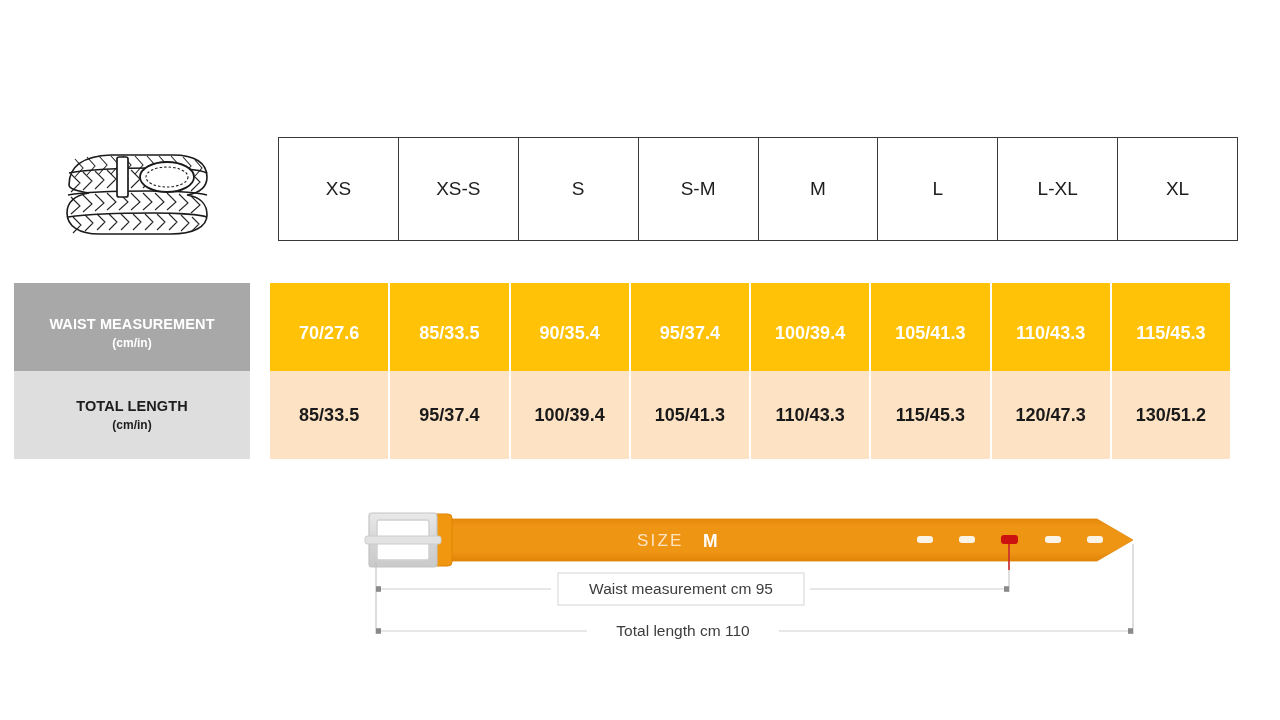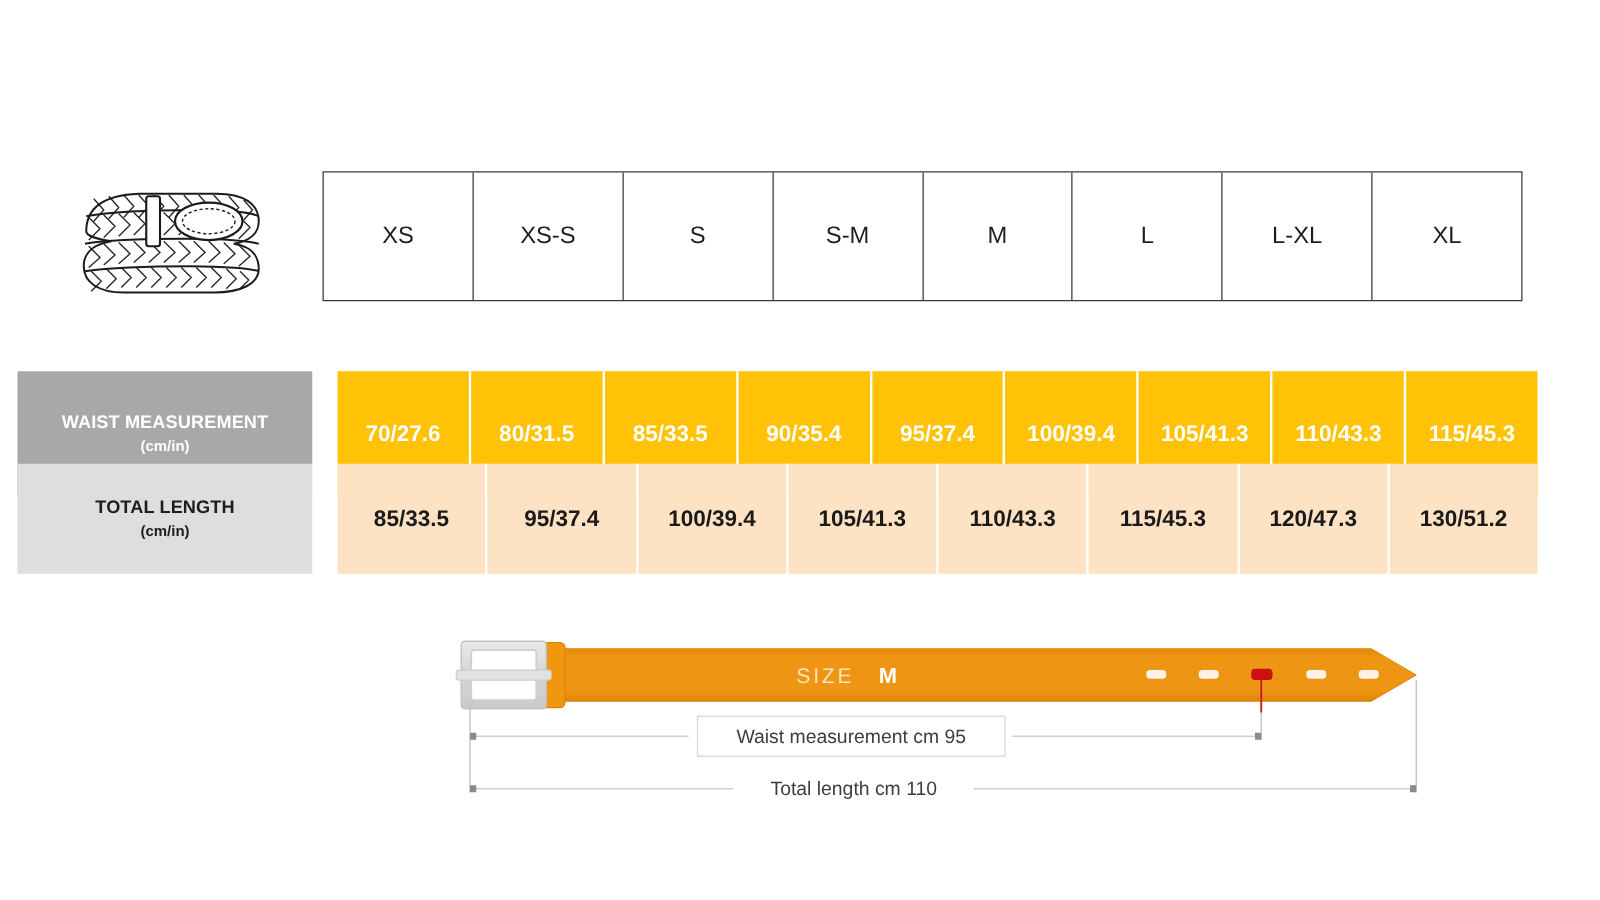--- a/index.html
+++ b/index.html
@@ -17,21 +17,21 @@
   .product-icon {
     position: absolute;
     left: 55px; top: 143px;
     width: 162px; height: 98px;
   }
   .product-icon svg { display: block; width: 100%; height: 100%; }
 
   
   .size-header {
     position: absolute;
-    left: 258px; top: 137px;
+    left: 278px; top: 137px;
     width: 960px; height: 104px;
     display: flex;
     border: 1.5px solid #3a3a3a;
   }
   .size-header .cell {
     flex: 1 1 0;
     border-right: 1.5px solid #3a3a3a;
     display: flex;
     align-items: center;
     justify-content: center;
@@ -42,21 +42,21 @@
   .size-header .cell:last-child { border-right: none; }
 
   
   .meas-row {
     position: absolute;
     left: 14px;
     width: 1216px;
     display: flex;
     align-items: stretch;
   }
-  .row-waist { top: 297px; height: 100px; }
+  .row-waist { top: 283px; height: 100px; }
   .row-length { top: 371px; height: 88px; }
 
   .row-label {
     width: 236px;
     display: flex;
     flex-direction: column;
     align-items: center;
     justify-content: center;
     text-align: center;
     line-height: 1.45;
@@ -165,21 +165,20 @@
   </div>
 
   <div class="meas-row row-waist">
     <div class="row-label label-waist">
       <span class="l1">WAIST MEASUREMENT</span>
       <span class="l2">(cm/in)</span>
     </div>
     <div class="row-spacer"></div>
     <div class="row-cells">
       <div class="cell">70/27.6</div>
-      <div class="cell">80/31.5</div>
       <div class="cell">85/33.5</div>
       <div class="cell">90/35.4</div>
       <div class="cell">95/37.4</div>
       <div class="cell">100/39.4</div>
       <div class="cell">105/41.3</div>
       <div class="cell">110/43.3</div>
       <div class="cell">115/45.3</div>
     </div>
   </div>
 

